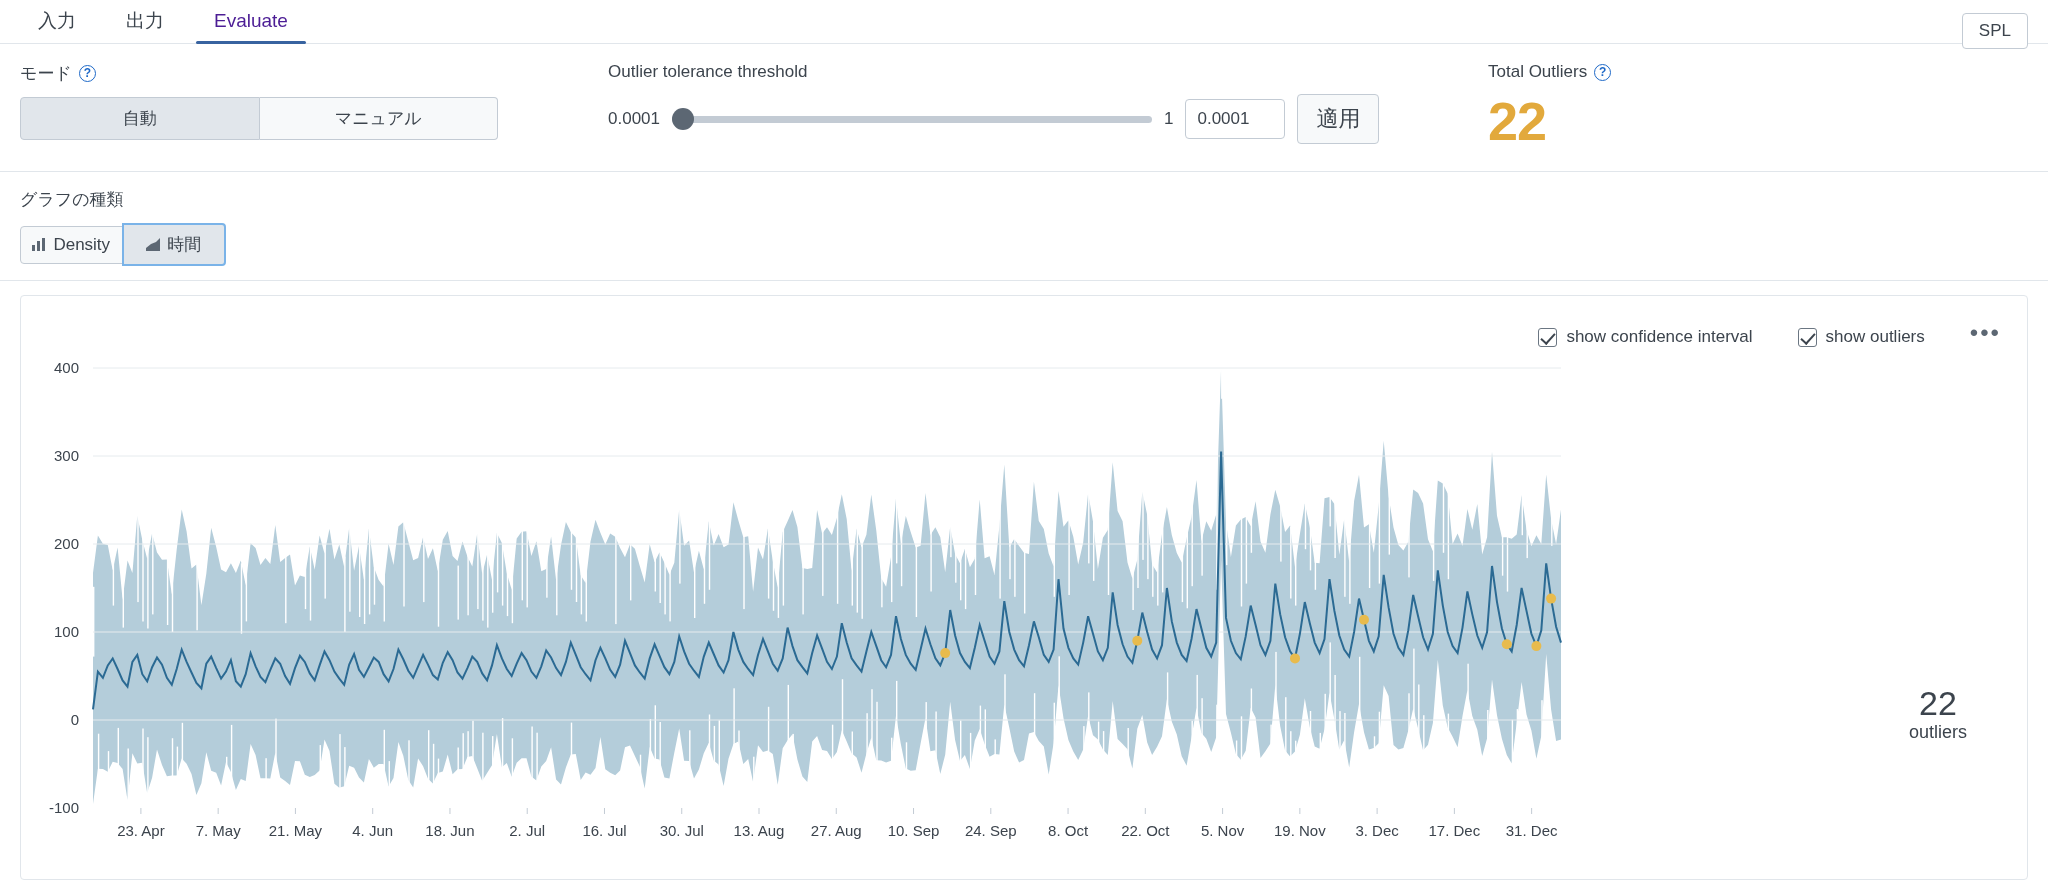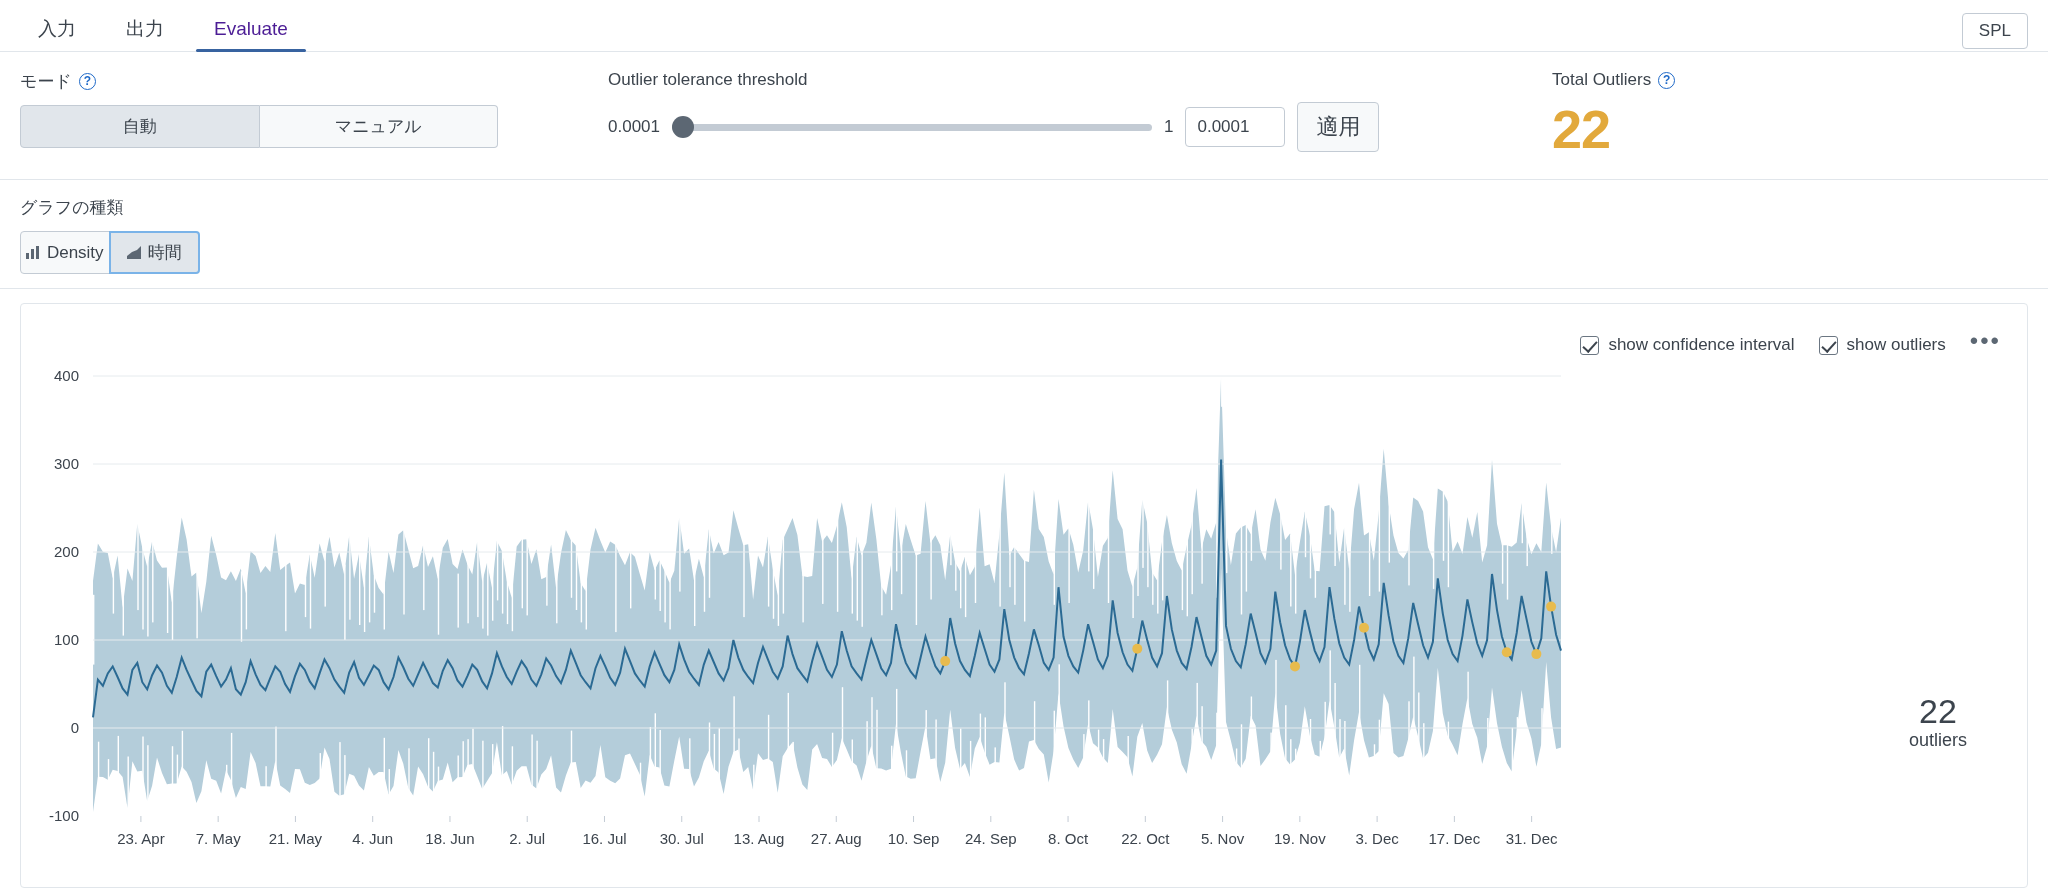--- a/index.html
+++ b/index.html
@@ -8,21 +8,21 @@
     width: 2048px; height: 891px;
     background: #ffffff;
     font-family: "Liberation Sans", "DejaVu Sans", sans-serif;
     color: #3c444d;
     overflow: hidden;
   }
 
   
   .tabbar {
     position: relative;
-    height: 52px;
+    height: 44px;
     border-bottom: 1px solid #e1e6eb;
     display: flex;
     align-items: flex-end;
     padding: 0 20px;
   }
   .tab {
     font-size: 19px;
     color: #3c444d;
     padding: 0 18px 13px 18px;
     margin-right: 14px;
@@ -139,36 +139,36 @@
     padding: 9px 18px;
     border: 1px solid #c3cbd4;
     border-radius: 4px;
     background: #f7f9fa;
     color: #3c444d;
     cursor: pointer;
     font-family: inherit;
   }
 
   
-  .total-block { position: absolute; left: 1552px; top: 18px; }
+  .total-block { position: absolute; left: 1488px; top: 18px; }
   .total-value {
     font-size: 54px;
     font-weight: bold;
     color: #e2a93c;
     line-height: 1;
     margin-top: 8px;
     letter-spacing: -1px;
   }
 
   
   .ctrl-row2 {
     padding: 16px 20px 14px 20px;
     border-bottom: 1px solid #e1e6eb;
   }
-  .type-seg { display: flex; width: 180px; }
+  .type-seg { display: flex; width: 206px; align-items: center; }
   .type-btn {
     display: flex;
     align-items: center;
     justify-content: center;
     gap: 6px;
     font-size: 17px;
     padding: 8px 0;
     border: 1px solid #c3cbd4;
     background: #f7f9fa;
     color: #3c444d;
@@ -190,21 +190,21 @@
     border: 1px solid #e1e6eb;
     border-radius: 4px;
     height: 585px;
     position: relative;
     background: #fff;
   }
   .chart-toolbar {
     display: flex;
     align-items: center;
     justify-content: flex-end;
-    gap: 24px;
+    gap: 45px;
     padding: 22px 26px 0 0;
     height: 60px;
   }
   .cbox-wrap {
     display: flex;
     align-items: center;
     gap: 9px;
     font-size: 17px;
     color: #3c444d;
     cursor: pointer;

